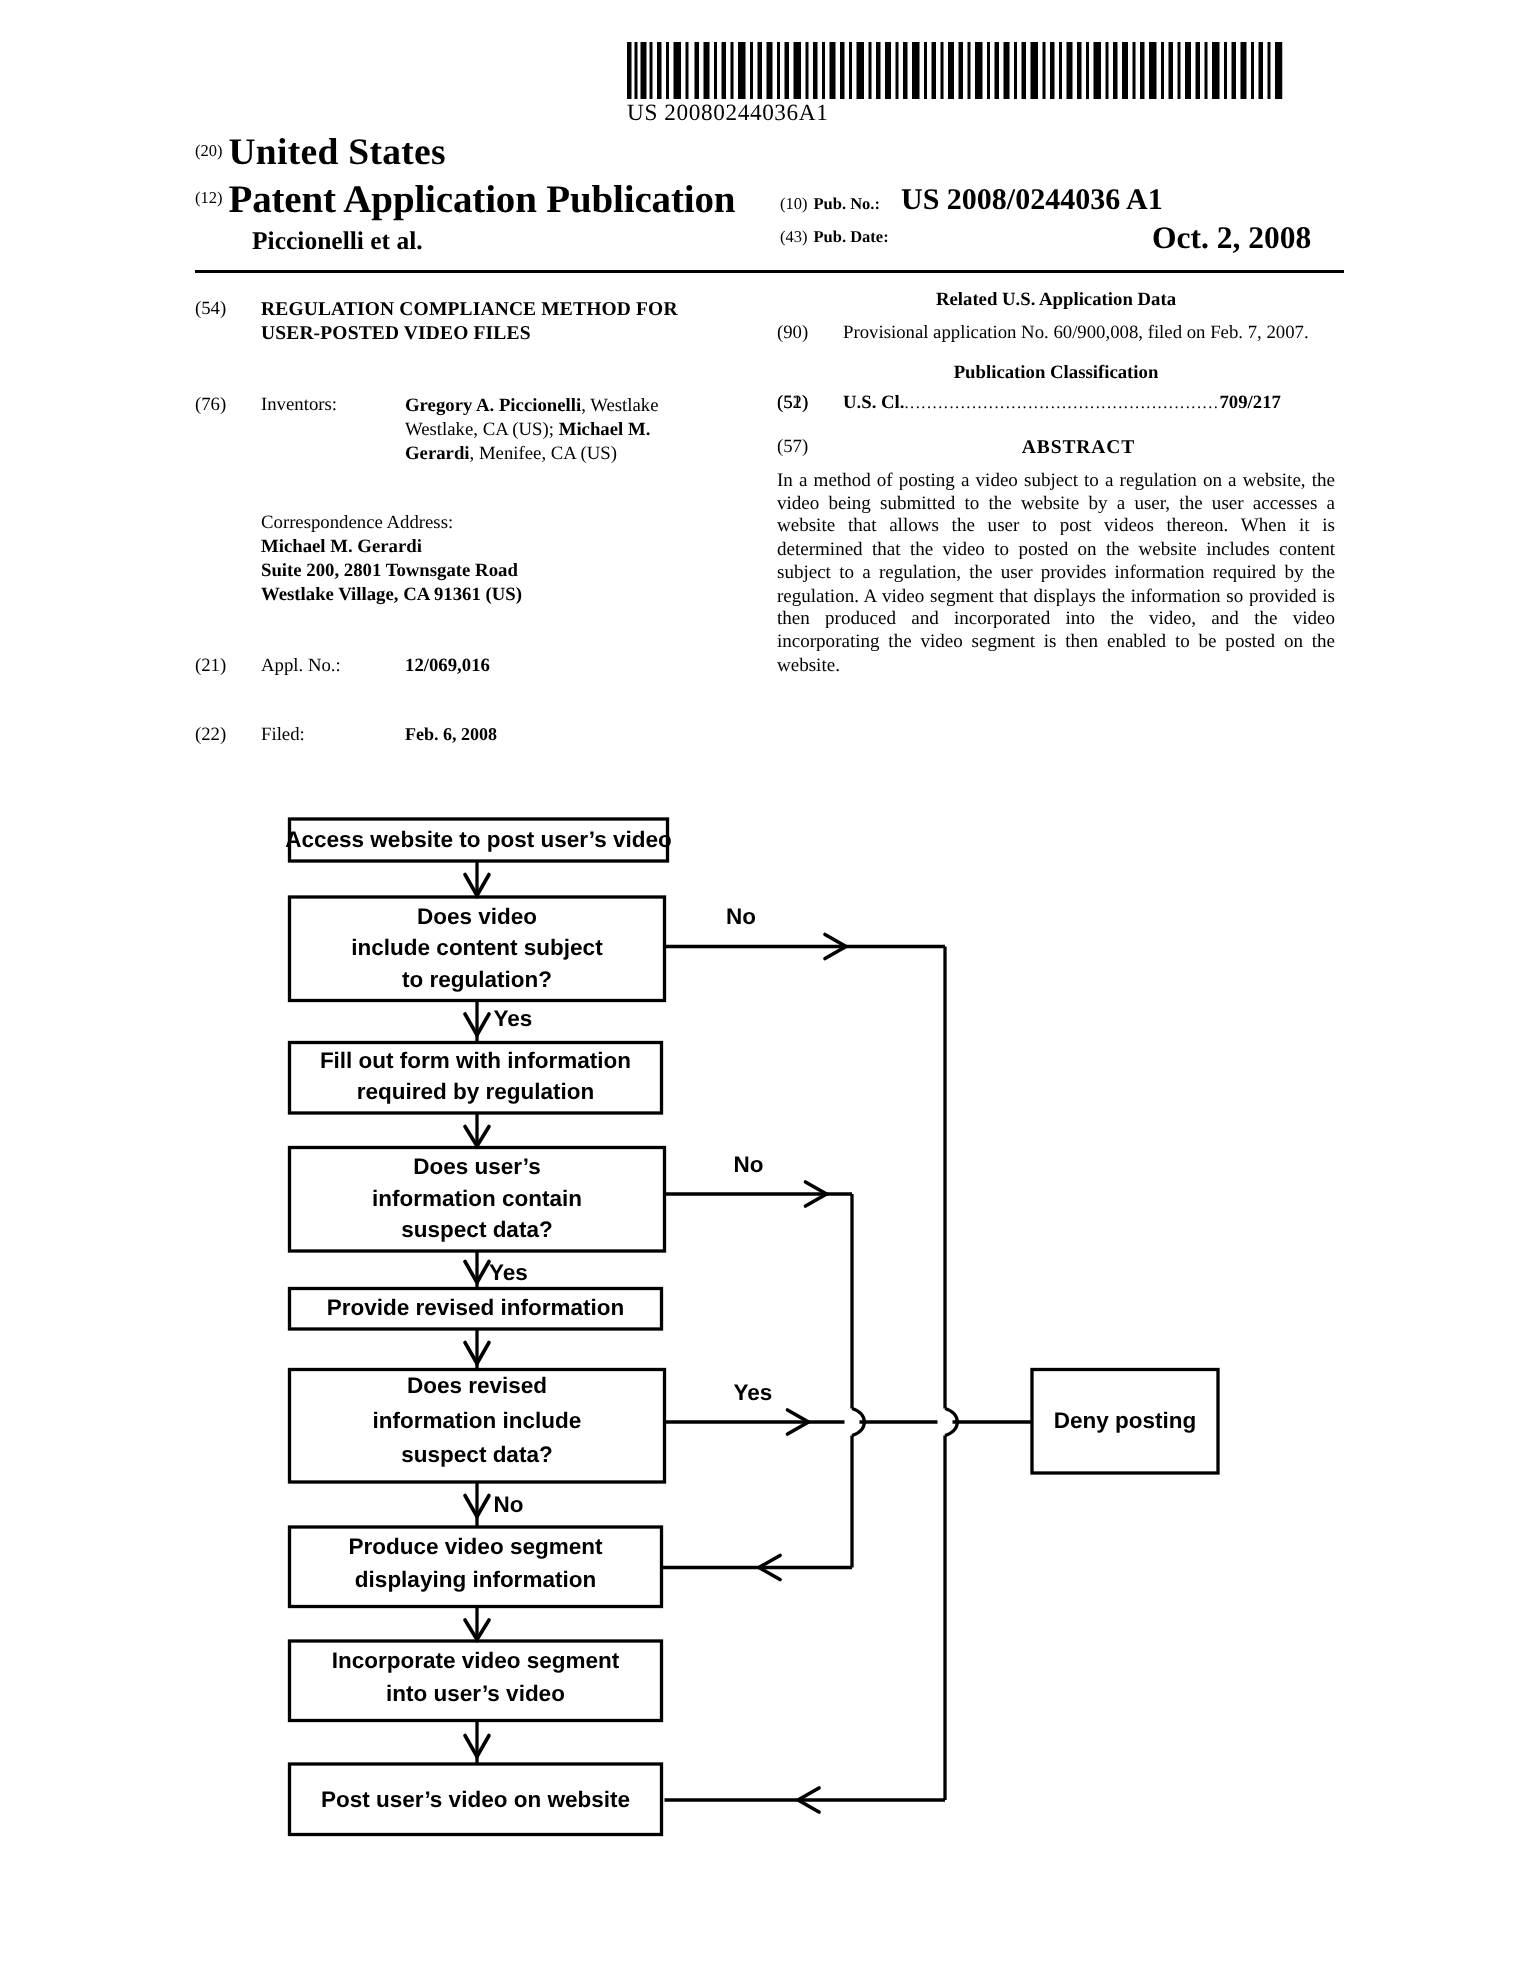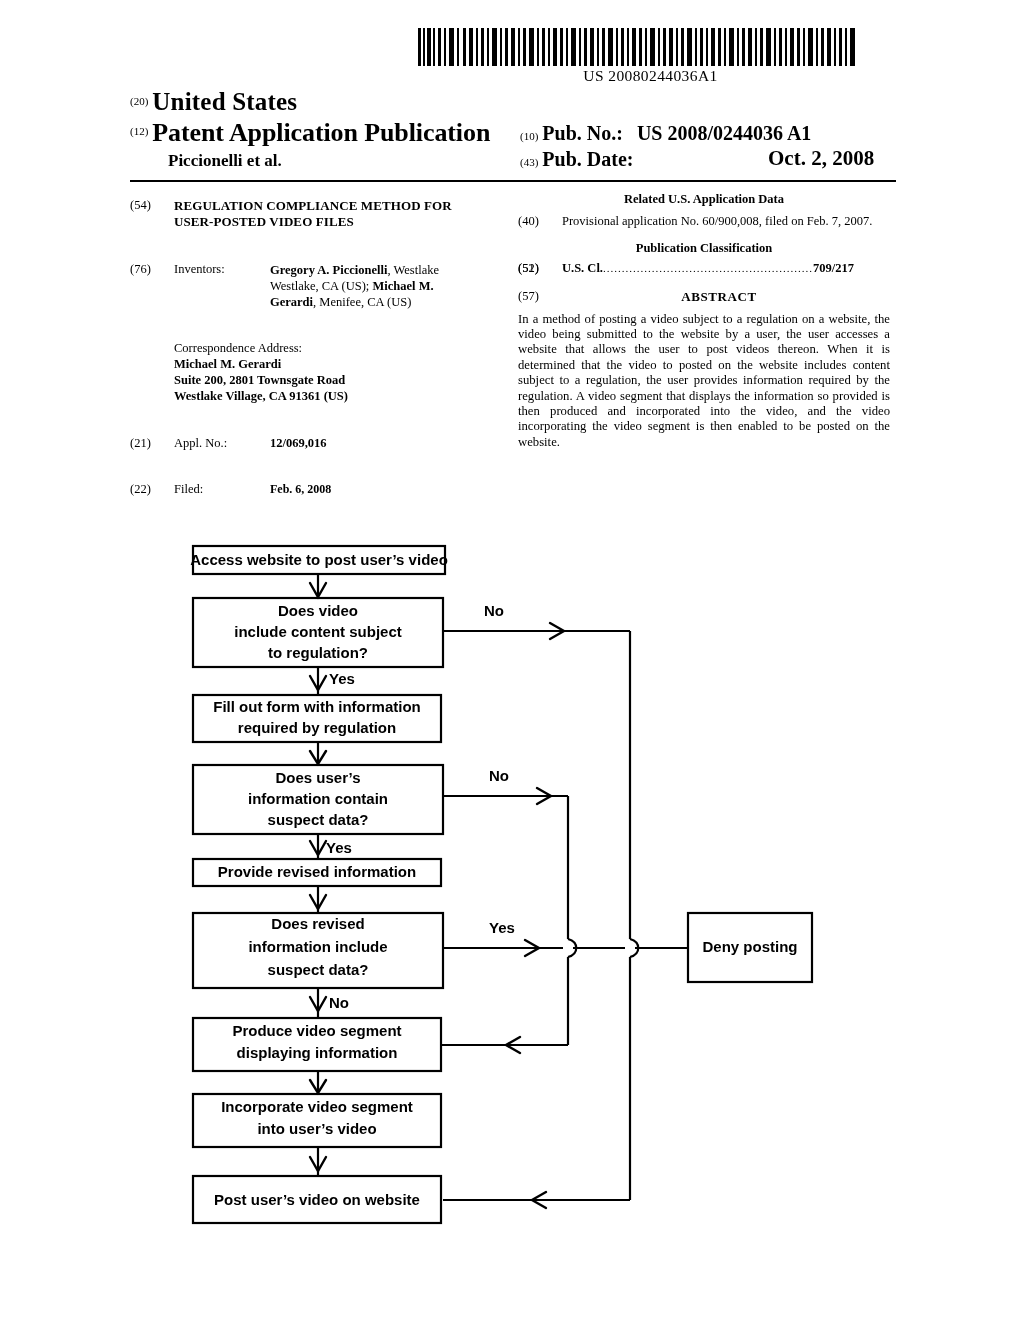--- a/index.html
+++ b/index.html
@@ -24,24 +24,23 @@
   #barcode-area {
     position: absolute;
     left: 418px;
     top: 28px;
     width: 437px;
     height: 38px;
   }
   #barcode-area svg { display: block; }
   #barcode-number {
     position: absolute;
-    left: 432px;
+    left: 418px;
     top: 67px;
     width: 437px;
-    text-align: center;
     font-family: "Liberation Serif", serif;
     font-size: 15.5px;
     letter-spacing: 0.4px;
   }
 
   
   #masthead {
     position: absolute;
     left: 130px;
     top: 88px;
@@ -93,21 +92,21 @@
     top: 34px;
     white-space: nowrap;
   }
   #pub-date-row {
     position: absolute;
     left: 390px;
     top: 60px;
     white-space: nowrap;
   }
   .pub-label {
-    font-size: 20px;
+    font-size: 11px;
     font-weight: bold;
     font-family: "Liberation Serif", serif;
   }
   .pub-value {
     font-size: 20px;
     font-weight: bold;
     font-family: "Liberation Serif", serif;
   }
   #pub-no-value { margin-left: 10px; text-align: center; }
   #pub-date-value {
@@ -465,21 +464,21 @@
       <div class="a-value">Feb. 6, 2008</div>
     </div>
 
   </div>
 
   <div id="biblio-right">
 
     <div class="center-head">Related U.S. Application Data</div>
 
     <div class="field-row" id="related-60">
-      <span class="code">(40)</span>
+      <span class="code">(90)</span>
       <div class="field-body">Provisional application No. 60/900,008, filed on Feb. 7, 2007.</div>
     </div>
 
     <div class="center-head" id="pubclass-head">Publication Classification</div>
 
     <div class="field-row" id="intcl-51">
       <span class="code">(51)</span>
     </div>
 
     <div class="field-row" id="uscl-52">

